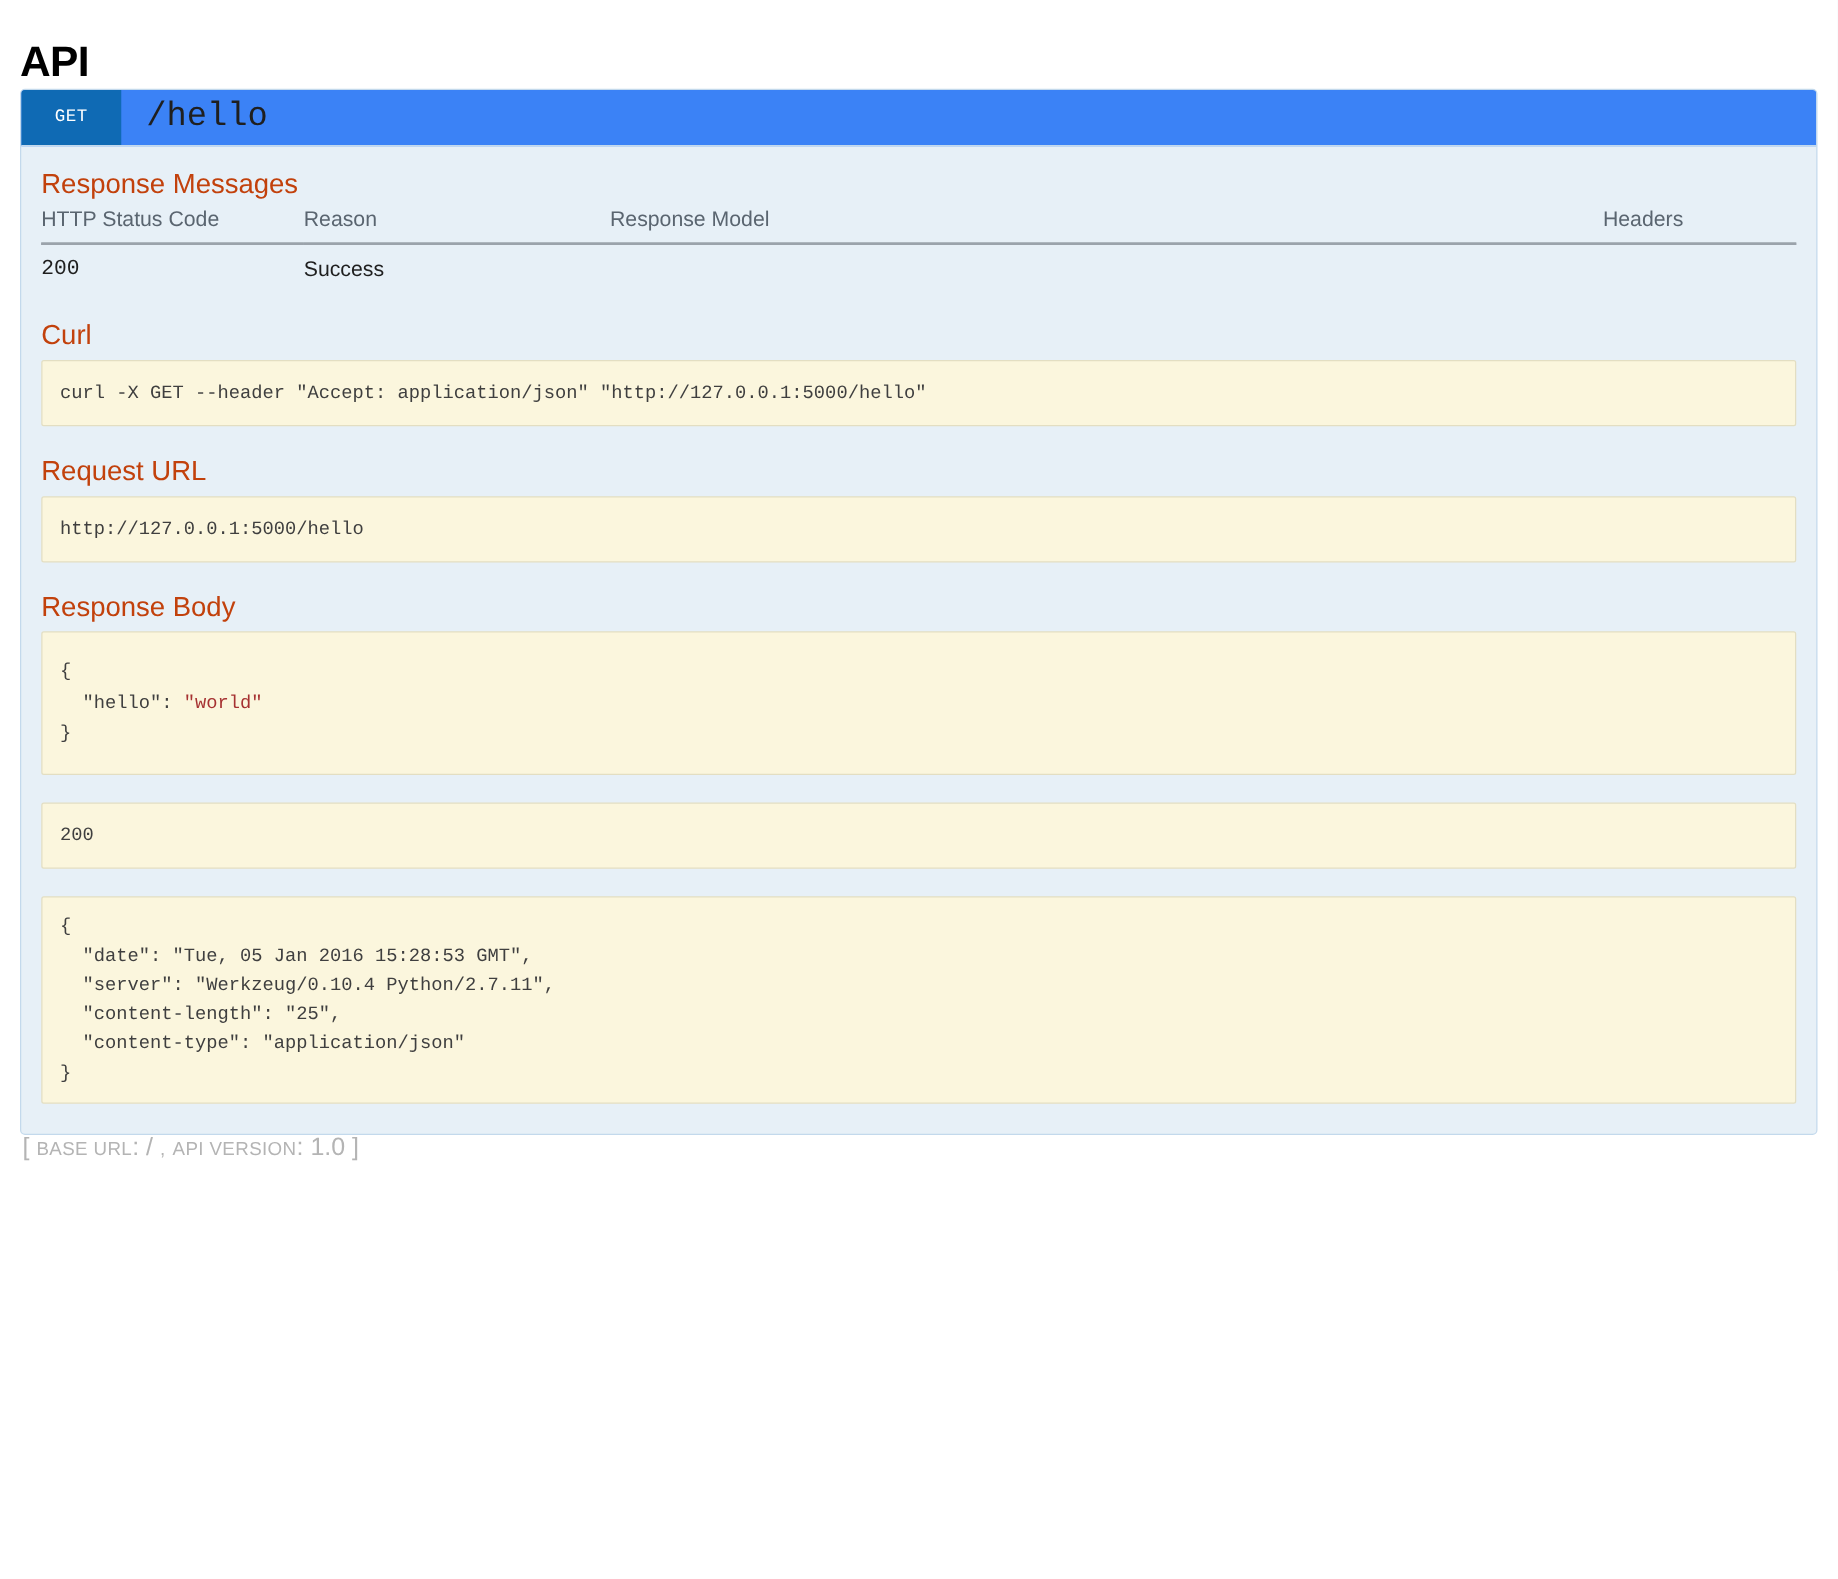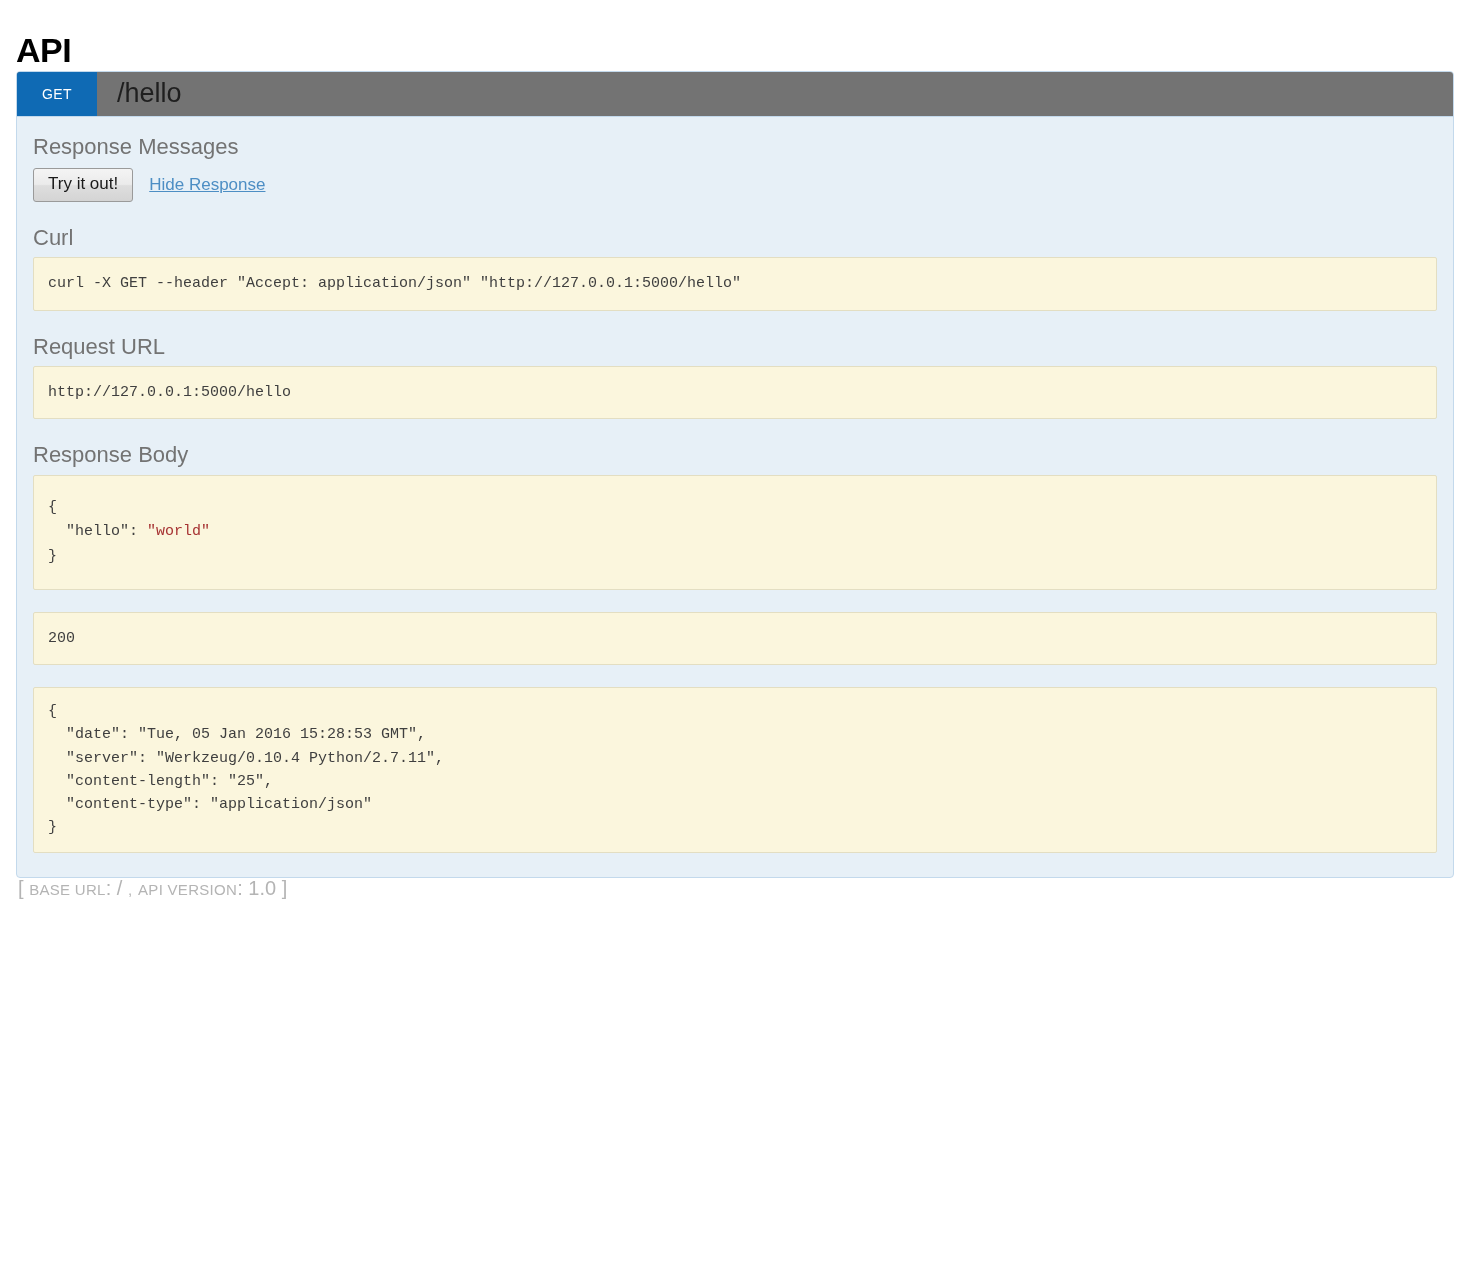--- a/index.html
+++ b/index.html
@@ -85,23 +85,24 @@
   
   .operation {
     border: 1px solid #c3d9ec;
     border-radius: 4px;
     background: #e7f0f7;
     overflow: hidden;
   }
   .operation-heading {
     display: flex;
     align-items: stretch;
-    background: #737373;
+    background: #3b82f6;
     border-bottom: 1px solid #c3d9ec;
     height: 44px;
+    font-family: Liberation Mono, monospace;
   }
   .http-method {
     display: flex;
     align-items: center;
     justify-content: center;
     width: 80px;
     background: #0f6ab4;
     color: #ffffff;
     font-size: 14px;
     font-weight: normal;
@@ -114,21 +115,21 @@
     font-size: 27px;
     color: #1f1f1f;
   }
 
   .operation-content {
     padding: 16px 16px 24px 16px;
   }
 
   
   h4.section-title {
-    color: #737373;
+    color: #c2410c;
     font-size: 22px;
     font-weight: normal;
     margin: 0 0 6px 0;
     line-height: 1.25;
   }
   h4.section-title.tight { margin-bottom: 4px; }
   .section { margin-top: 22px; }
 
   
   table.response-messages {
@@ -231,25 +232,39 @@
 
     <div class="operation-heading">
       <div class="http-method">GET</div>
       <div class="op-path">/hello</div>
     </div>
 
     <div class="operation-content">
 
       <h4 class="section-title tight">Response Messages</h4>
 
-
-      <div class="submit-row">
-        <button class="try-button">Try it out!</button>
-        <a class="hide-response">Hide Response</a>
-      </div>
+      <table class="response-messages">
+        <thead>
+          <tr>
+            <th class="col-status">HTTP Status Code</th>
+            <th class="col-reason">Reason</th>
+            <th class="col-model">Response Model</th>
+            <th class="col-headers center">Headers</th>
+          </tr>
+        </thead>
+        <tbody>
+          <tr>
+            <td class="code-cell">200</td>
+            <td>Success</td>
+            <td></td>
+            <td></td>
+          </tr>
+        </tbody>
+      </table>
+
 
       <div class="section">
         <h4 class="section-title">Curl</h4>
         <pre class="code-block one-line">curl -X GET --header "Accept: application/json" "http://127.0.0.1:5000/hello"</pre>
       </div>
 
       <div class="section">
         <h4 class="section-title">Request URL</h4>
         <pre class="code-block one-line">http://127.0.0.1:5000/hello</pre>
       </div>

